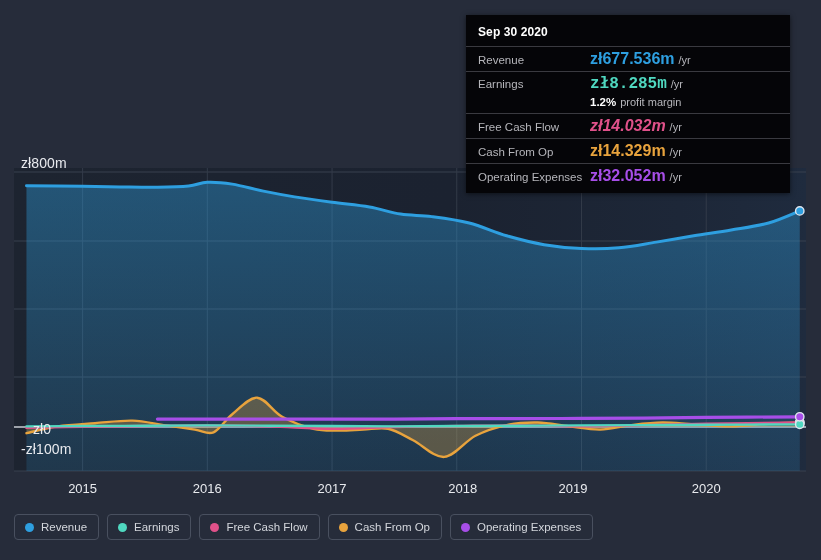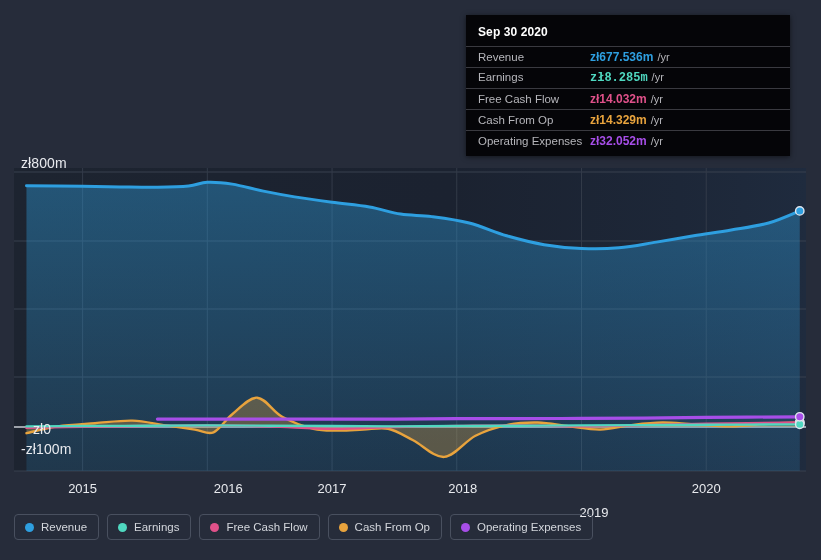--- a/index.html
+++ b/index.html
@@ -43,21 +43,21 @@
   .tt-row {
     display: flex; align-items: baseline;
     border-top: 1px solid #3a3a40;
     padding: 3px 10px 3px 12px; min-height: 17px;
   }
   .tt-row.noline { border-top: none; padding-top: 0; }
   .tt-key {
     color: #b6b6bb; font-size: 11.5px; width: 112px; flex: none;
     white-space: nowrap;
   }
-  .tt-val { font-size: 12px; font-weight: bold; white-space: nowrap; }
+  .tt-val { font-size: 16px; font-weight: bold; white-space: nowrap; }
   .tt-suffix { color: #b6b6bb; font-size: 11px; margin-left: 4px; font-weight: normal; }
   .tt-margin-val { color: #ffffff; font-size: 11.5px; font-weight: bold; }
 
   
   .legend {
     position: absolute; left: 14px; top: 514px;
     display: flex; gap: 8px; align-items: center;
   }
   .legend-item {
     display: flex; align-items: center; gap: 7px;
@@ -119,43 +119,48 @@
         </g>
       </svg>
   </div>
 
   <div class="ylabel top">zł800m</div>
   <div class="ylabel zero">zł0</div>
   <div class="ylabel neg">-zł100m</div>
 
   <div id="xlabels">
       <div class="xlabel" style="left: 82.5984px;">2015</div>
-      <div class="xlabel" style="left: 207.323px; margin-left: 21px;">2016</div>
+      <div class="xlabel" style="left: 207.323px;">2016</div>
       <div class="xlabel" style="left: 332.047px;">2017</div>
       <div class="xlabel" style="left: 456.772px; margin-left: 6px;">2018</div>
-      <div class="xlabel" style="left: 594px; margin-top: 24px;">2019</div>
+      <div class="xlabel" style="left: 573px;">2019</div>
       <div class="xlabel" style="left: 706.22px;">2020</div>
     </div>
 
   <div class="tooltip">
     <div class="tt-title">Sep 30 2020</div>
     <div id="tt-rows">
         <div class="tt-row">
           <span class="tt-key">Revenue</span>
           <span class="tt-val" style="color: rgb(46, 159, 224);">zł677.536m</span>
           <span class="tt-suffix">/yr</span>
         </div>
         <div class="tt-row">
           <span class="tt-key">Earnings</span>
           <span class="tt-val" style="color: rgb(79, 216, 192); font-family: Liberation Mono, monospace;">zł8.285m</span>
           <span class="tt-suffix">/yr</span>
         </div>
+        <div class="tt-row noline">
+          <span class="tt-key"></span>
+          <span class="tt-margin-val" style="color: rgb(255, 255, 255);">1.2%</span>
+          <span class="tt-suffix">profit margin</span>
+        </div>
         <div class="tt-row">
           <span class="tt-key">Free Cash Flow</span>
-          <span class="tt-val" style="color: rgb(224, 81, 138);">zł14.032m</span>
+          <span class="tt-val" style="color: rgb(224, 81, 138); font-style: italic;">zł14.032m</span>
           <span class="tt-suffix">/yr</span>
         </div>
         <div class="tt-row">
           <span class="tt-key">Cash From Op</span>
           <span class="tt-val" style="color: rgb(232, 163, 61);">zł14.329m</span>
           <span class="tt-suffix">/yr</span>
         </div>
         <div class="tt-row">
           <span class="tt-key">Operating Expenses</span>
           <span class="tt-val" style="color: rgb(167, 78, 232);">zł32.052m</span>

